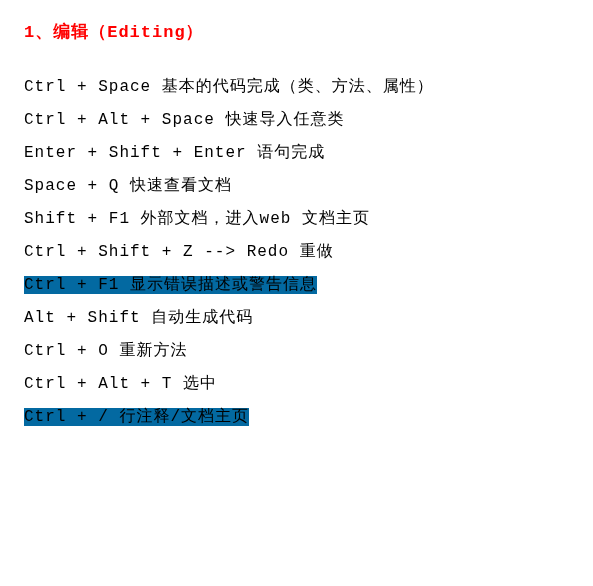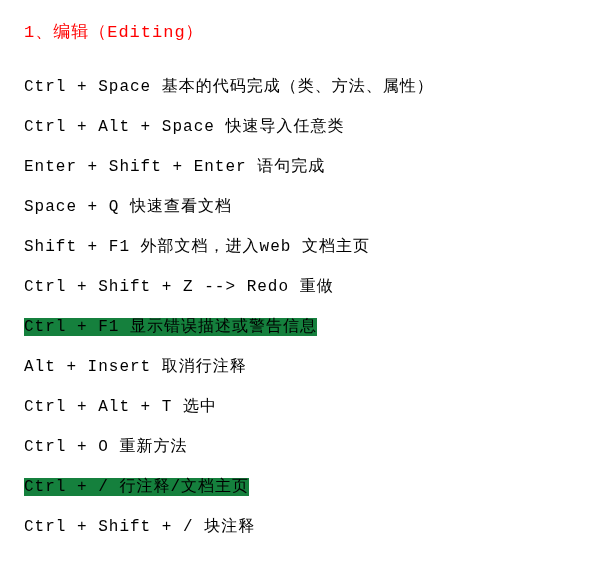--- a/index.html
+++ b/index.html
@@ -8,56 +8,55 @@
       box-sizing: border-box;
     }
     body {
       background: #ffffff;
       font-family: "Courier New", monospace, "Microsoft YaHei", sans-serif;
       padding: 20px 24px;
       width: 593px;
     }
     .heading {
       color: #ff0000;
-      font-weight: normal;
+      font-weight: bold;
       font-size: 17px;
       margin-bottom: 28px;
       letter-spacing: 1px;
     }
     .shortcut-list {
       display: flex;
       flex-direction: column;
-      gap: 8px;
+      gap: 1px;
     }
     .shortcut-line {
       color: #000000;
       font-size: 16px;
       line-height: 2.0;
       letter-spacing: 1px;
       white-space: nowrap;
     }
     .highlighted {
-      background-color: #15803d;
+      background-color: #0369a1;
       display: inline;
     }
     .highlighted-wrap {
       line-height: 2.0;
     }
   </style>
 </head>
 <body>
 
 <div class="heading">1、编辑（Editing）</div>
 
 <div class="shortcut-list">
   <div class="shortcut-line">Ctrl + Space 基本的代码完成（类、方法、属性）</div>
   <div class="shortcut-line">Ctrl + Alt + Space 快速导入任意类</div>
   <div class="shortcut-line">Enter + Shift + Enter    语句完成</div>
   <div class="shortcut-line">Space + Q 快速查看文档</div>
   <div class="shortcut-line">Shift + F1 外部文档，进入web 文档主页</div>
   <div class="shortcut-line">Ctrl + Shift + Z --&gt; Redo 重做</div>
   <div class="highlighted-wrap"><span class="shortcut-line highlighted">Ctrl + F1 显示错误描述或警告信息</span></div>
-  <div class="shortcut-line">Alt + Insert 取消行注释</div>
+  <div class="shortcut-line">Alt + Shift 自动生成代码</div>
+  <div class="shortcut-line">Ctrl + O 重新方法</div>
   <div class="shortcut-line">Ctrl + Alt + T  选中</div>
-  <div class="shortcut-line">Ctrl + O 重新方法</div>
   <div class="highlighted-wrap"><span class="shortcut-line highlighted">Ctrl + / 行注释/文档主页</span></div>
-  <div class="shortcut-line">Ctrl + Shift + /   块注释</div>
 </div>
 
 </body></html>

